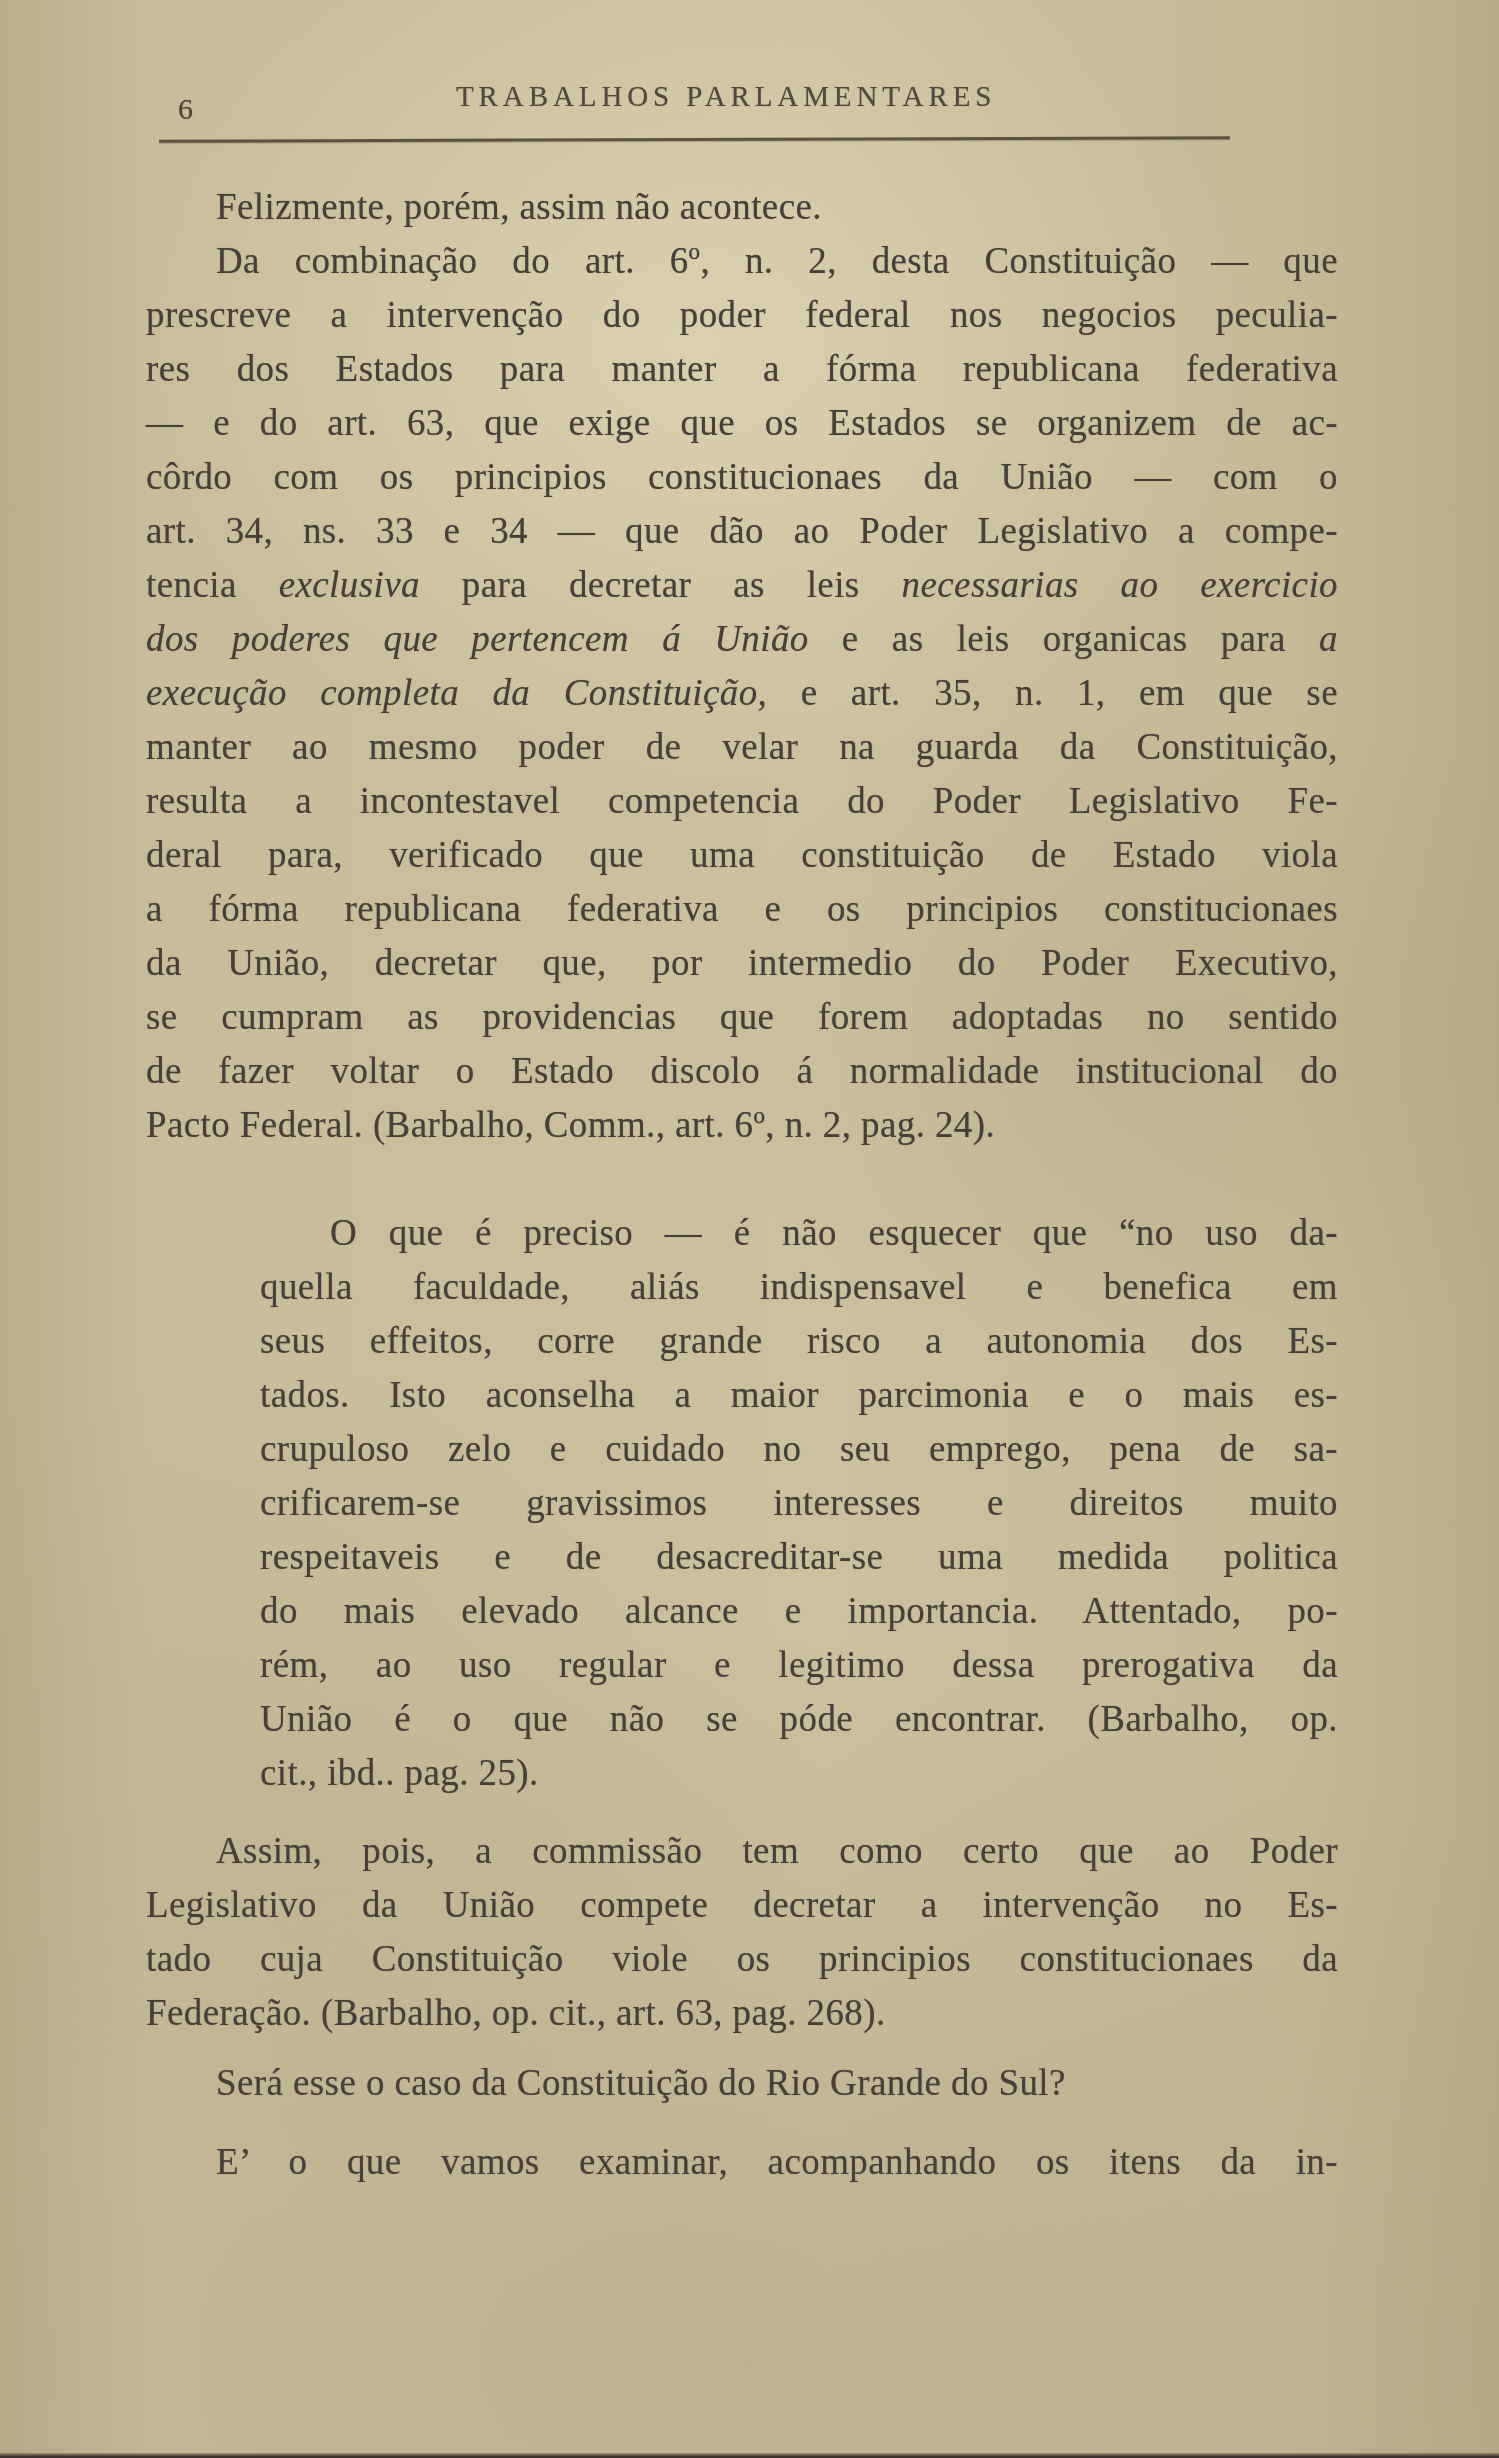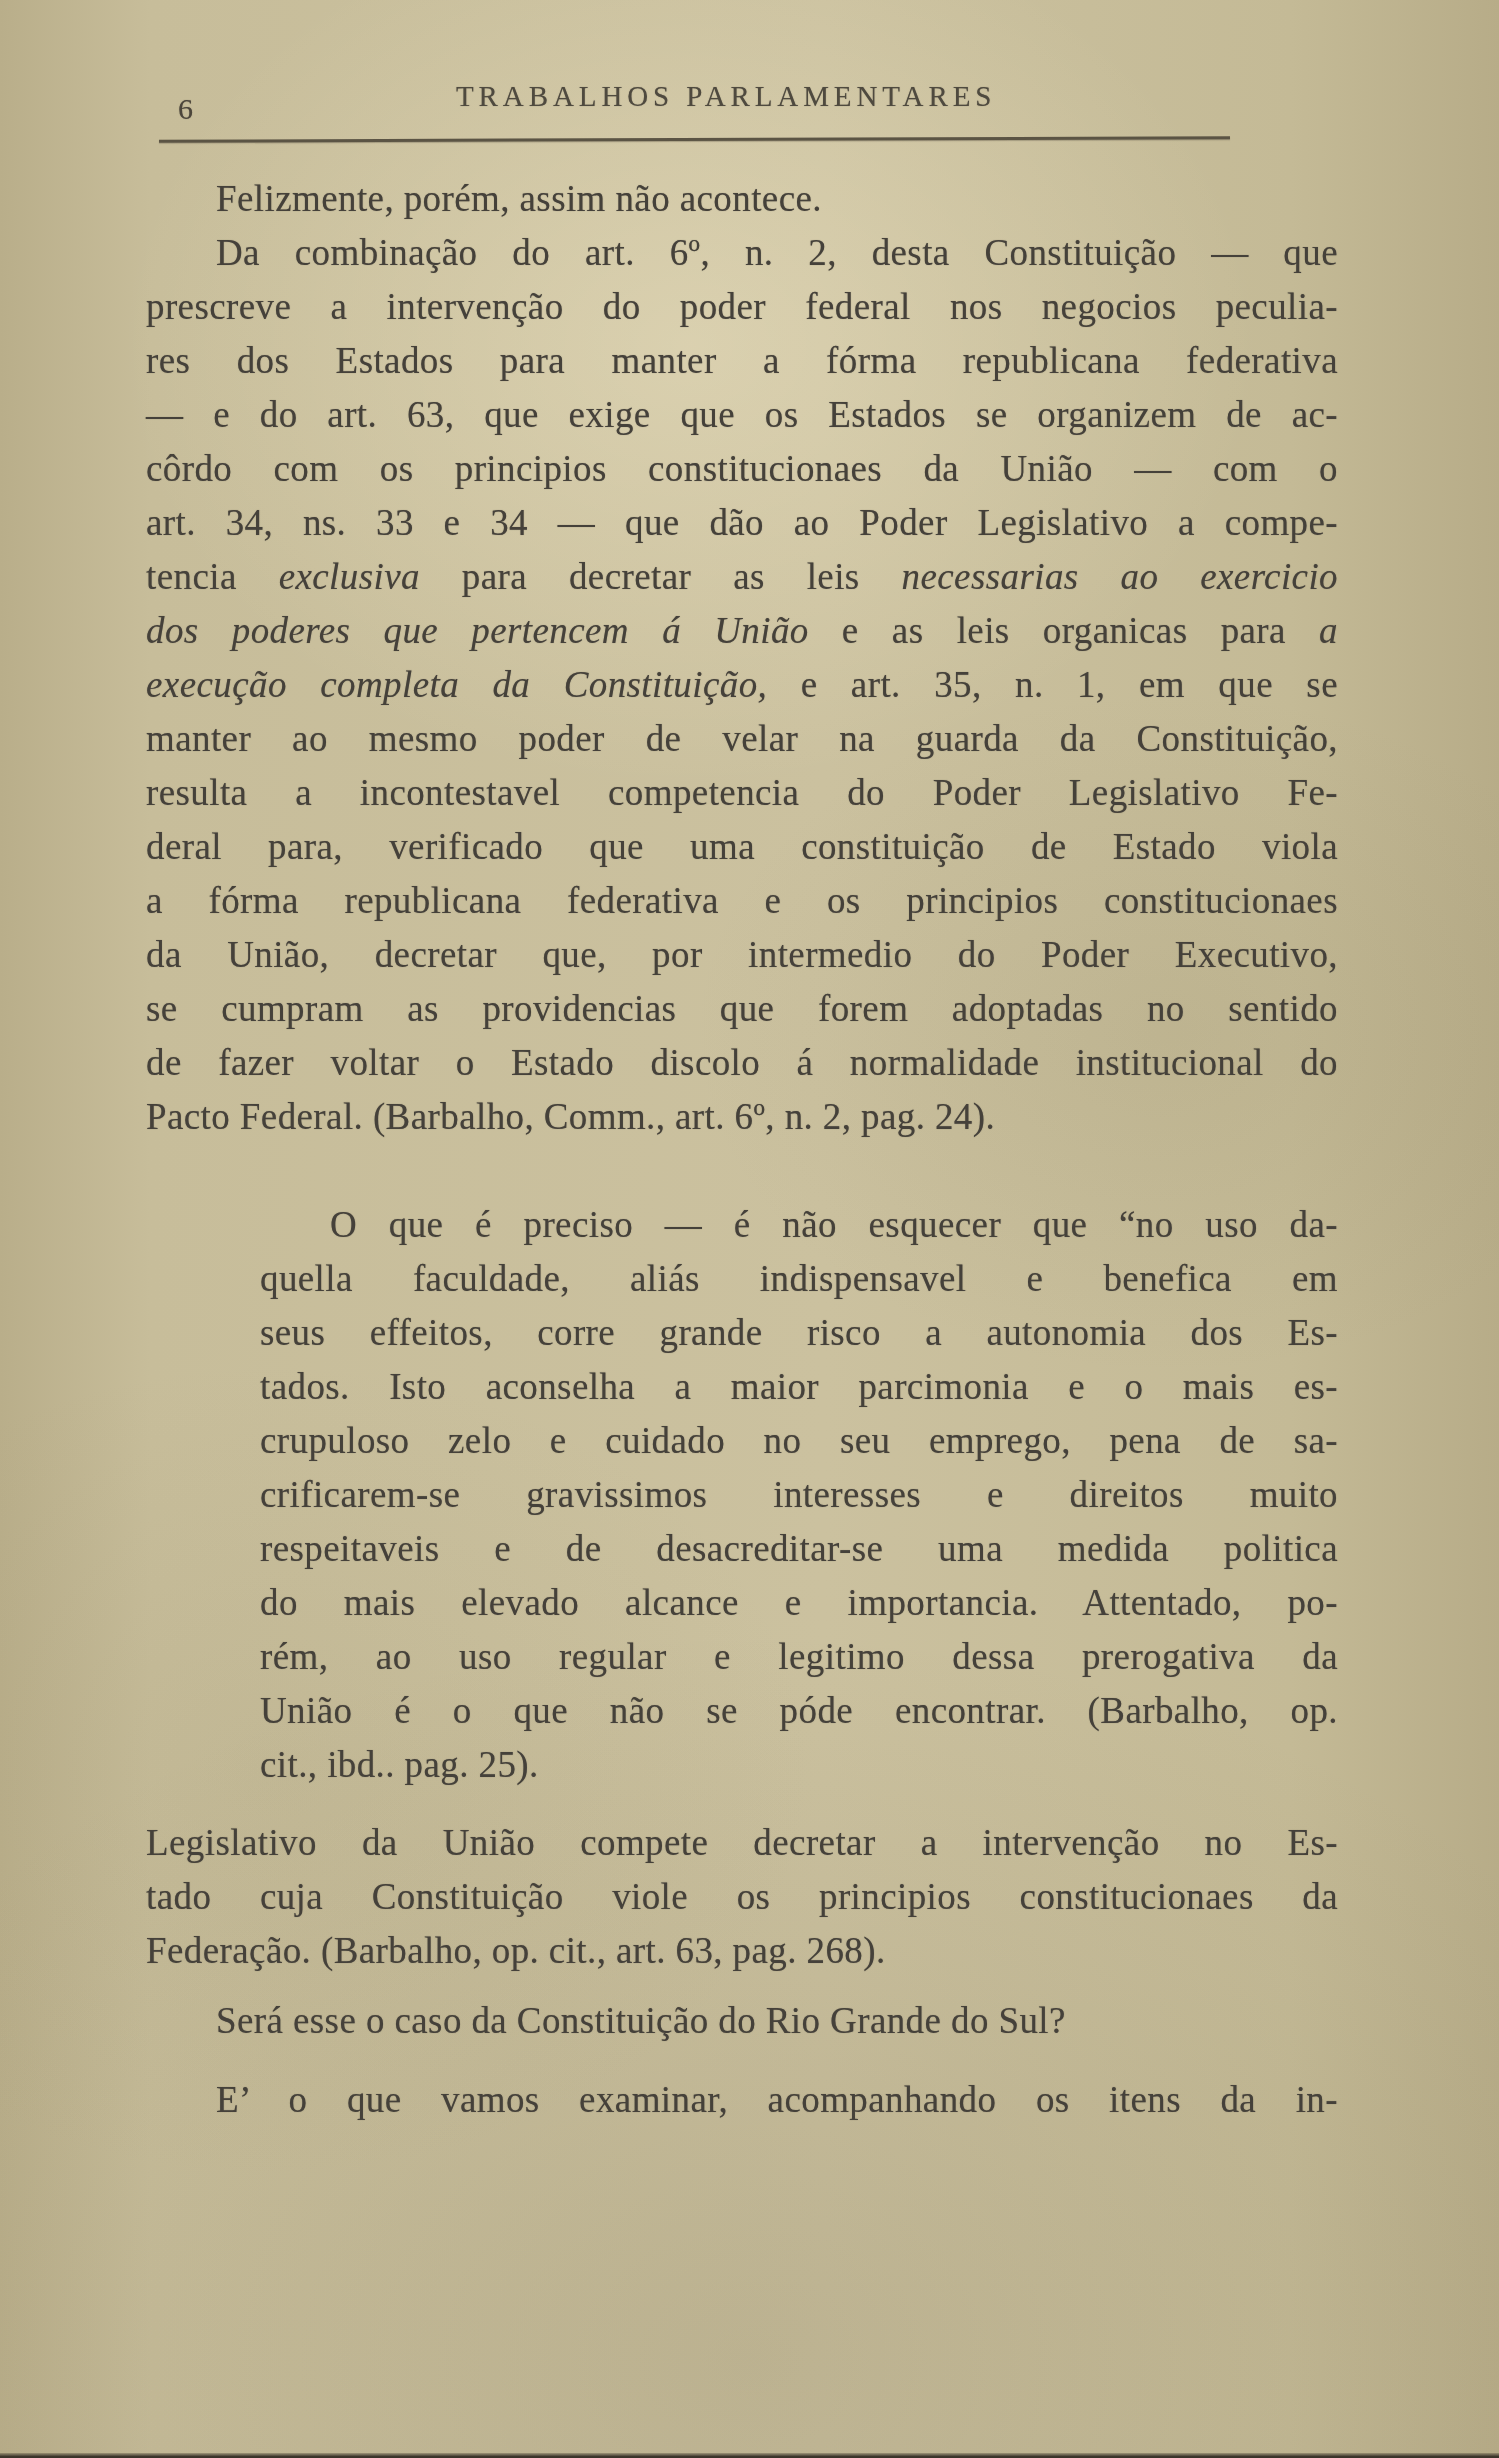--- a/index.html
+++ b/index.html
@@ -44,21 +44,21 @@
     top: 138px;
     width: 1071px;
     height: 2.9px;
     background: #5b5444;
     transform: rotate(-0.18deg);
     box-shadow: 0 1px 1px rgba(91,84,68,0.35);
   }
   .text-block {
     position: absolute;
     left: 146px;
-    top: 172px;
+    top: 180px;
     width: 1192px;
     font-size: 37px;
     line-height: 54px;
     color: #45413a;
     letter-spacing: 0.4px;
     text-shadow: 0 0 1px rgba(69,65,58,0.5);
   }
   .para { margin: 0; }
   .p-quote    { margin-top: 54px; padding-left: 114px; font-family: Liberation Serif, serif; }
   .p-conclusion { margin-top: 24.4px; }
@@ -118,20 +118,21 @@
         <div class="line"><span>tados. Isto aconselha a maior parcimonia e o mais es-</span></div>
         <div class="line"><span>crupuloso zelo e cuidado no seu emprego, pena de sa-</span></div>
         <div class="line"><span>crificarem-se gravissimos interesses e direitos muito</span></div>
         <div class="line"><span>respeitaveis e de desacreditar-se uma medida politica</span></div>
         <div class="line"><span>do mais elevado alcance e importancia. Attentado, po-</span></div>
         <div class="line"><span>rém, ao uso regular e legitimo dessa prerogativa da</span></div>
         <div class="line"><span>União é o que não se póde encontrar. (Barbalho, op.</span></div>
         <div class="line nojust"><span>cit., ibd.. pag. 25).</span></div>
       </div>
       <div class="para p-conclusion">
+        <div class="line indent"><span>Assim, pois, a commissão tem como certo que ao Poder</span></div>
         <div class="line"><span>Legislativo da União compete decretar a intervenção no Es-</span></div>
         <div class="line"><span>tado cuja Constituição viole os principios constitucionaes da</span></div>
         <div class="line nojust"><span>Federação. (Barbalho, op. cit., art. 63, pag. 268).</span></div>
       </div>
       <div class="para p-question">
         <div class="line nojust indent"><span>Será esse o caso da Constituição do Rio Grande do Sul?</span></div>
       </div>
       <div class="para p-closing">
         <div class="line indent"><span>E’ o que vamos examinar, acompanhando os itens da in-</span></div>
       </div>

